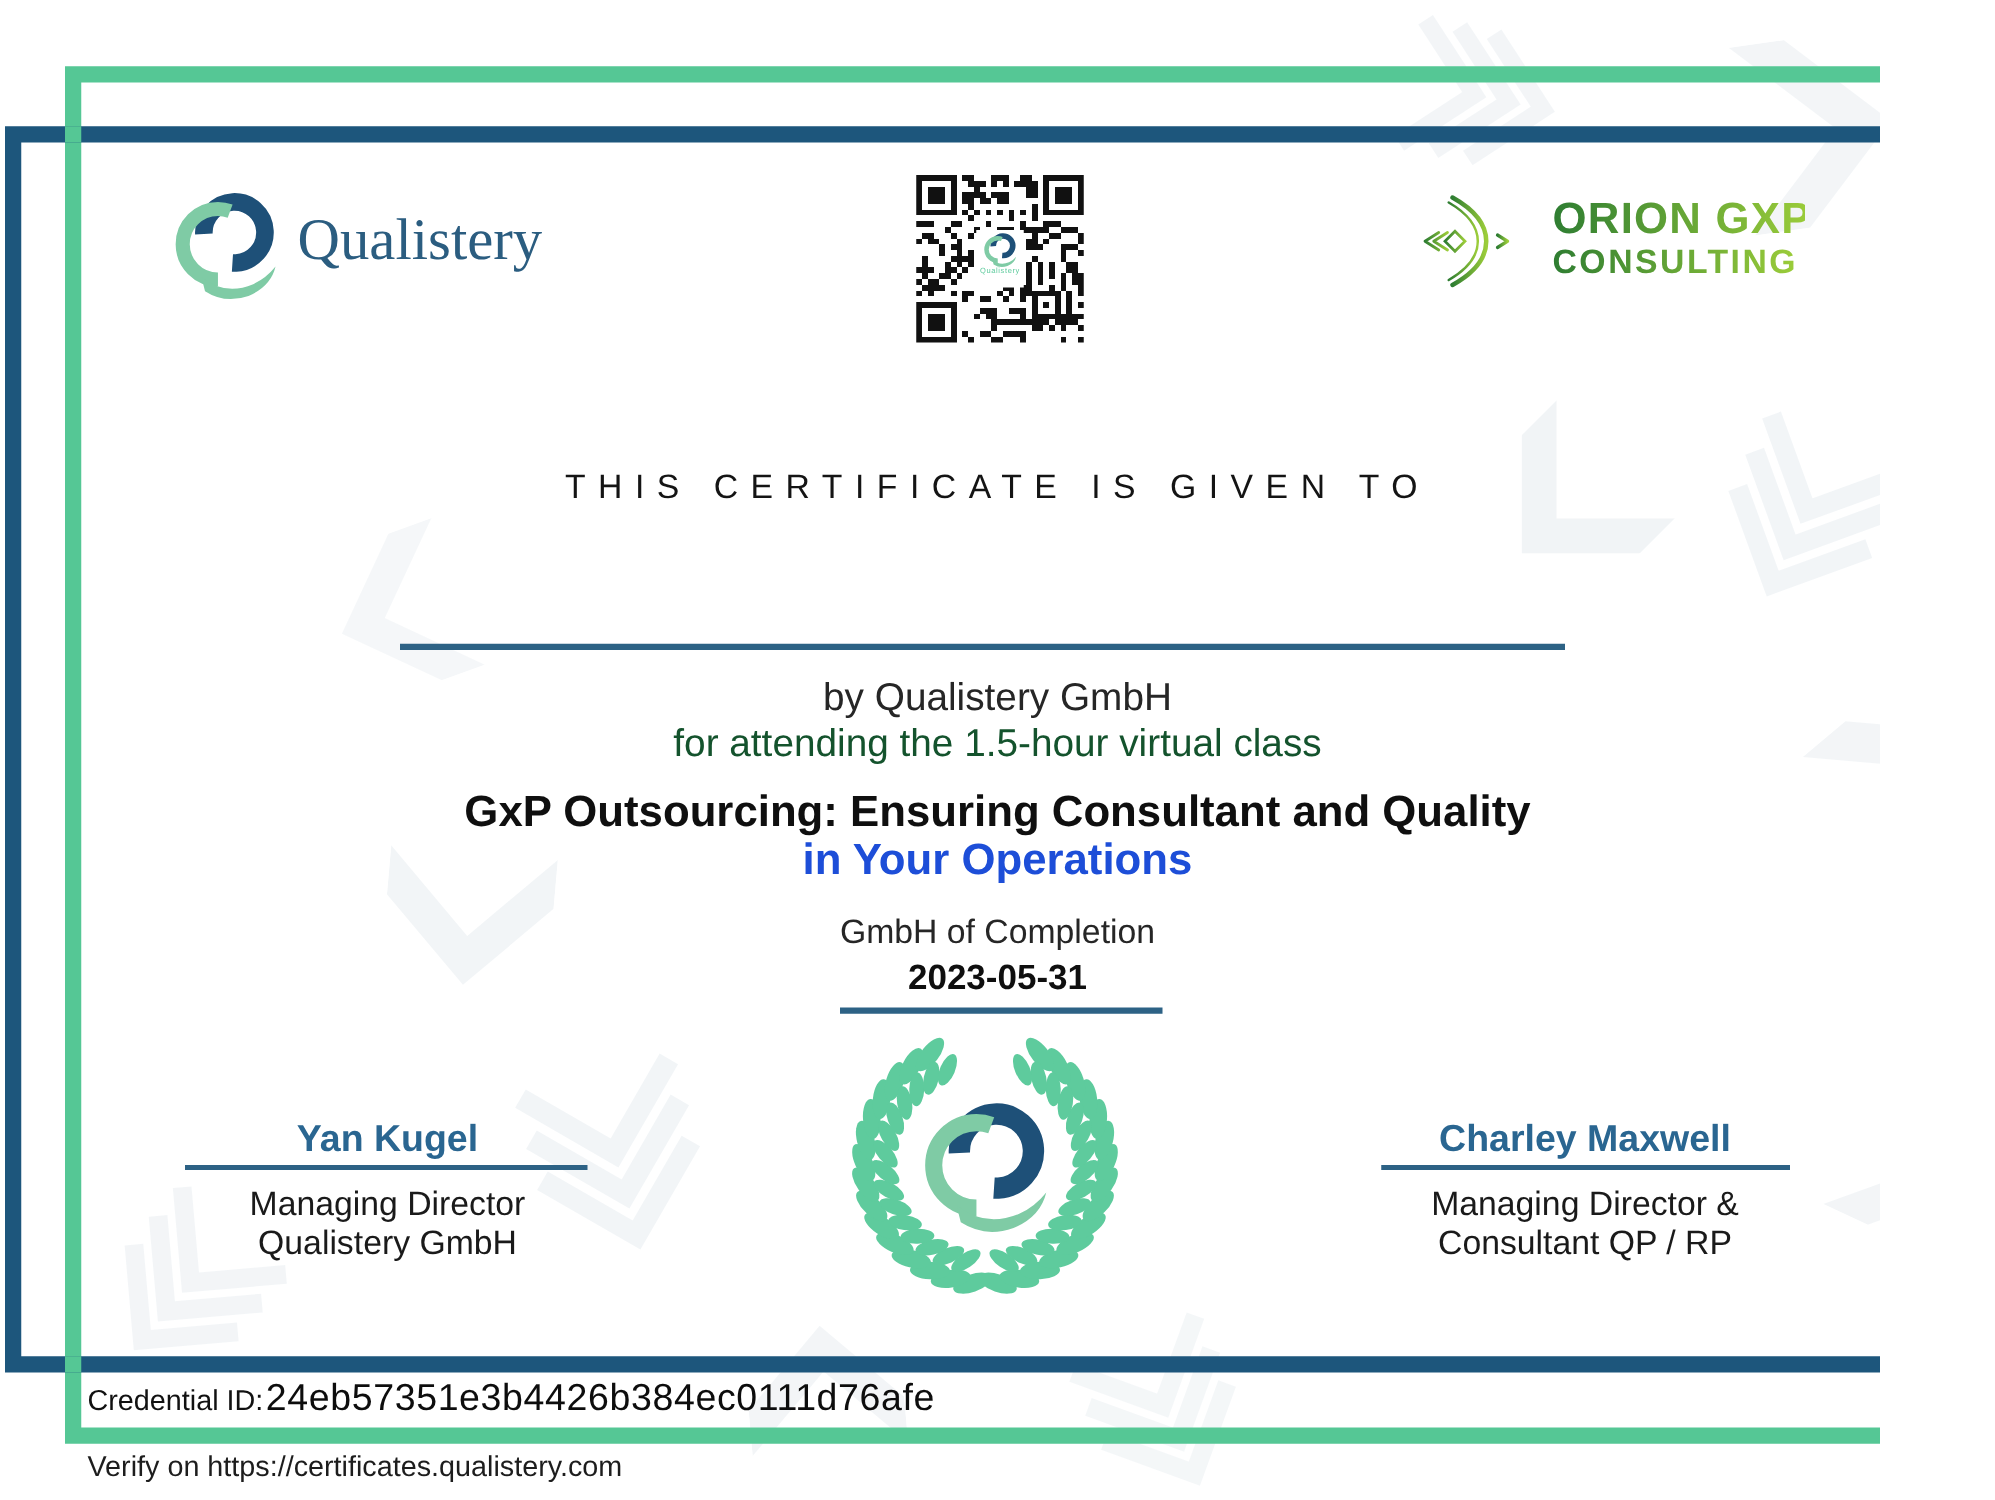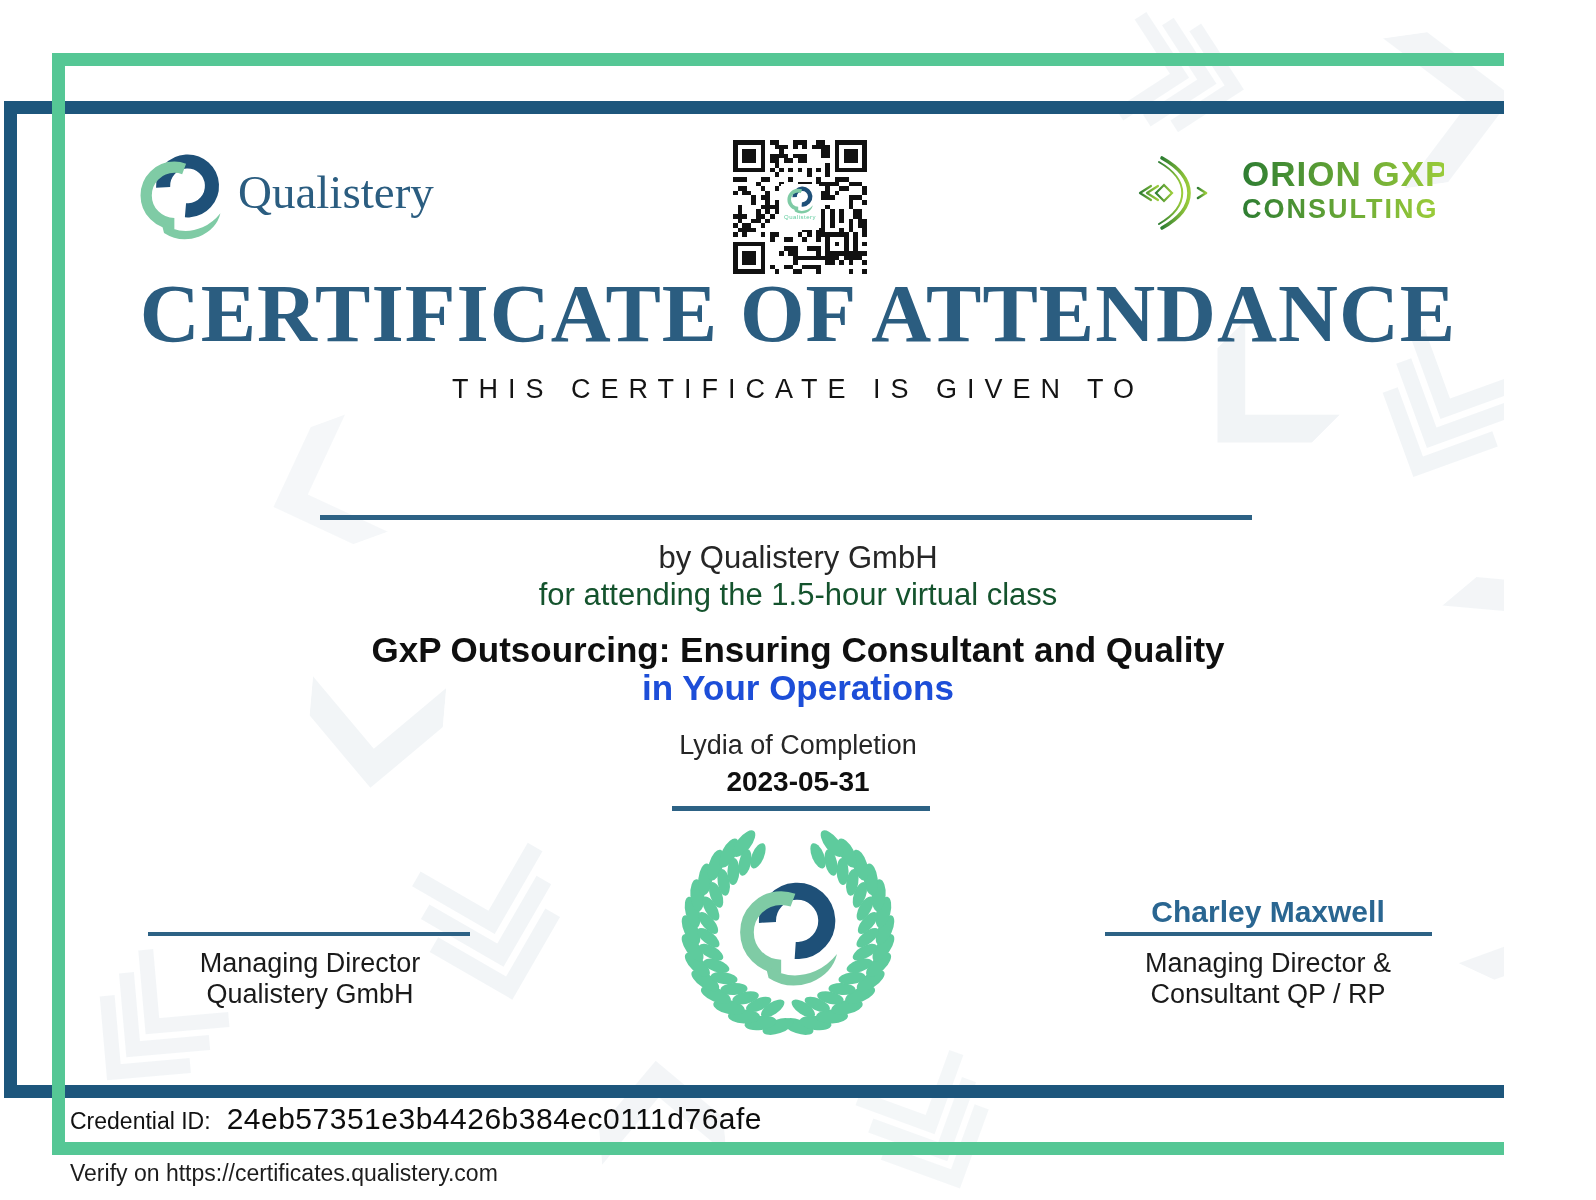--- a/index.html
+++ b/index.html
@@ -52,21 +52,21 @@
   
   .sig{position:absolute;width:400px;text-align:center;z-index:4;}
   .sig-left{left:110px;top:895px;}
   .sig-right{left:1068px;top:895px;}
   .sig-name{font-size:30px;font-weight:700;color:var(--signature-blue);line-height:34px;}
   .sig-rule-left{left:148px;top:932px;width:322px;height:4px;}
   .sig-rule-right{left:1105px;top:932px;width:327px;height:4px;}
   .sig-title{position:absolute;width:400px;text-align:center;font-size:27px;color:#1a1a1a;z-index:4;}
 
   
-  .credential{left:70px;top:1102px;display:flex;align-items:baseline;gap:16px;z-index:4;}
+  .credential{left:70px;top:1102px;display:flex;align-items:baseline;gap:2px;z-index:4;}
   .cred-label{font-size:23px;color:#111;}
   .cred-id{font-size:30px;color:#0d0d0d;letter-spacing:.5px;}
   .verify{left:70px;top:1160px;font-size:23px;color:#1d1d1d;z-index:4;}
   .website{left:1196px;top:1161px;width:340px;text-align:right;font-size:23px;letter-spacing:1px;color:#1d1d1d;z-index:4;}
   .defs-hidden{position:absolute;width:0;height:0;overflow:hidden;}
 </style>
 </head>
 <body>
 
 <svg class="defs-hidden" aria-hidden="true">
@@ -506,32 +506,31 @@
         <path d="M6,41 L72,41" stroke-width="2.6"></path>
         <path d="M72,41 l-8,-5 M72,41 l-8,5" stroke-width="2.6"></path>
         <path d="M6,41 l11,-7 M6,41 l11,7 M13,41 l11,-7 M13,41 l11,7" stroke-width="2.2"></path>
         <path d="M30,33 L38,41 L30,49 L22,41 Z" stroke-width="2.2"></path>
       </g>
       <text x="108" y="34" font-size="35" font-weight="bold" letter-spacing="1" fill="url(#og)" style="font-family:'Liberation Sans',sans-serif">ORION GXP</text>
       <text x="108" y="66" font-size="27" font-weight="bold" letter-spacing="2" fill="url(#og)" style="font-family:'Liberation Sans',sans-serif">CONSULTING</text>
     </svg>
   </div>
 
-  <div class="abs center title">CERTIFICATE OF ATTENDANCE</div>
   <div class="abs center given-to">THIS CERTIFICATE IS GIVEN TO</div>
 
   <div class="rule name-rule"></div>
 
   <div class="abs center issuer">by Qualistery GmbH</div>
   <div class="abs center attend">for attending the 1.5-hour virtual class</div>
 
   <div class="abs center course1">GxP Outsourcing: Ensuring Consultant and Quality</div>
   <div class="abs center course2">in Your Operations</div>
 
-  <div class="abs center date-label">Lydia of Completion</div>
+  <div class="abs center date-label">GmbH of Completion</div>
   <div class="abs center date-value">2023-05-31</div>
   <div class="rule date-rule"></div>
 
   <div class="abs wreath">
     <svg id="wreath-svg" viewBox="0 0 240 236" width="240" height="236">
         <g fill="var(--wreath-green,#5ecb9d)">
           <ellipse cx="130.1" cy="206.5" rx="7" ry="16" transform="rotate(109.0 130.1 206.5)"></ellipse>
           <ellipse cx="147.5" cy="203.0" rx="7" ry="16" transform="rotate(98.5 147.5 203.0)"></ellipse>
           <ellipse cx="164.0" cy="196.4" rx="7" ry="16" transform="rotate(88.0 164.0 196.4)"></ellipse>
           <ellipse cx="179.0" cy="187.0" rx="7" ry="16" transform="rotate(77.5 179.0 187.0)"></ellipse>
@@ -589,20 +588,23 @@
           <ellipse cx="48.1" cy="74.9" rx="6" ry="13.5" transform="rotate(-19.0 48.1 74.9)"></ellipse>
           <ellipse cx="55.7" cy="62.4" rx="6" ry="13.5" transform="rotate(-8.5 55.7 62.4)"></ellipse>
           <ellipse cx="65.4" cy="51.5" rx="6" ry="13.5" transform="rotate(2.0 65.4 51.5)"></ellipse>
           <ellipse cx="77.0" cy="42.5" rx="6" ry="13.5" transform="rotate(12.5 77.0 42.5)"></ellipse>
           <ellipse cx="90.0" cy="35.8" rx="6" ry="13.5" transform="rotate(23.0 90.0 35.8)"></ellipse>
         </g>
         <use href="#qmark" x="63" y="53" width="114" height="114"></use>
       </svg>
   </div>
 
+  <div class="sig sig-left">
+    <div class="sig-name">Yan Kugel</div>
+  </div>
   <div class="rule sig-rule-left"></div>
   <div class="sig-title" style="left:110px;top:948px;">Managing Director</div>
   <div class="sig-title" style="left:110px;top:979px;">Qualistery GmbH</div>
 
   <div class="sig sig-right">
     <div class="sig-name">Charley Maxwell</div>
   </div>
   <div class="rule sig-rule-right"></div>
   <div class="sig-title" style="left:1068px;top:948px;">Managing Director &amp;</div>
   <div class="sig-title" style="left:1068px;top:979px;">Consultant QP / RP</div>

